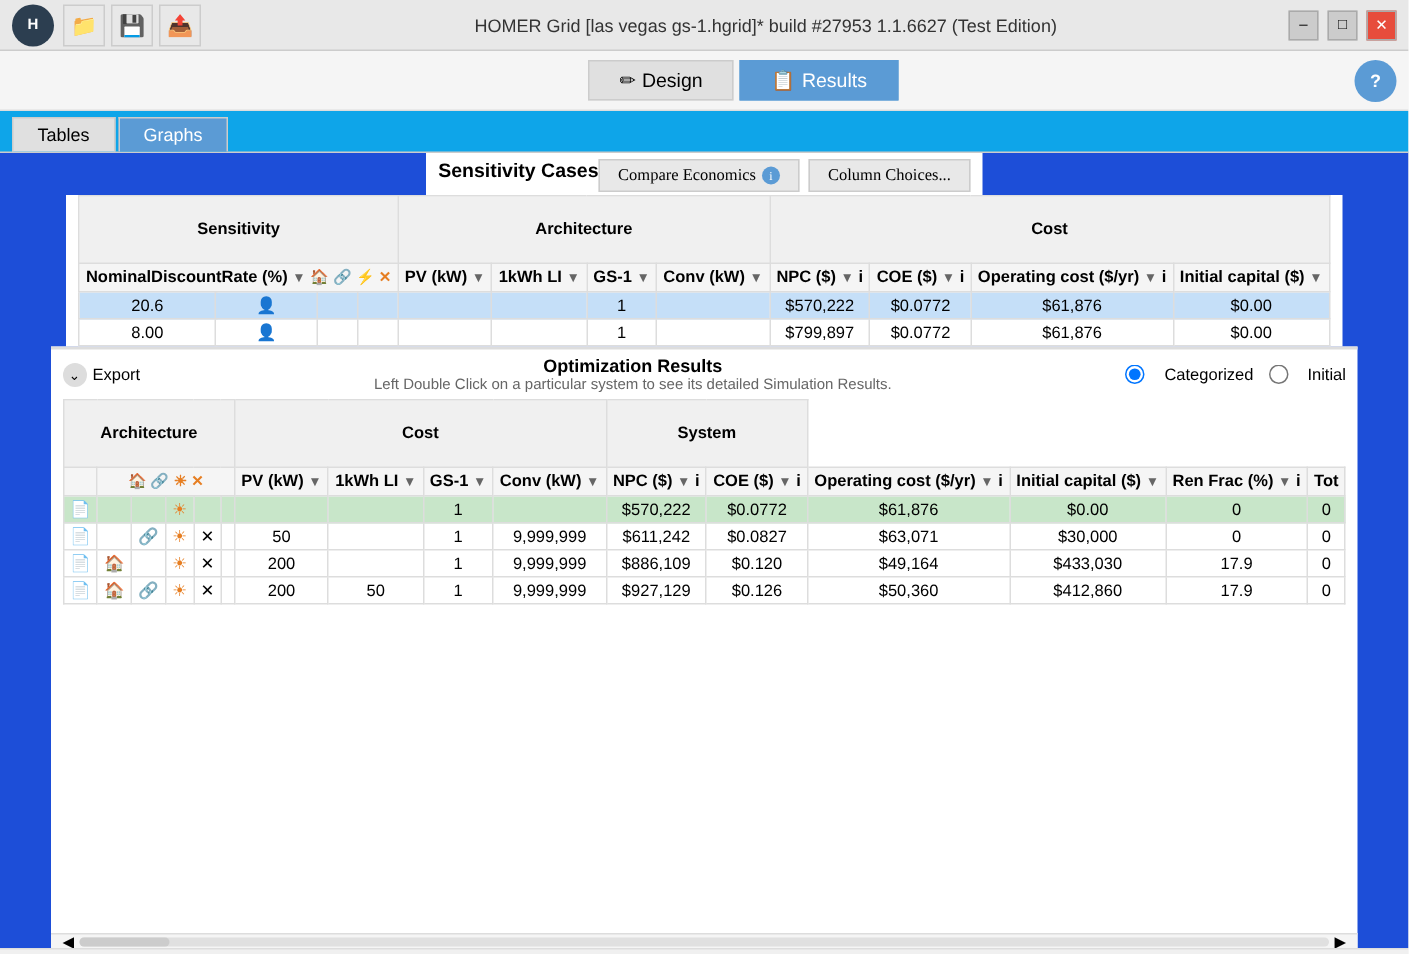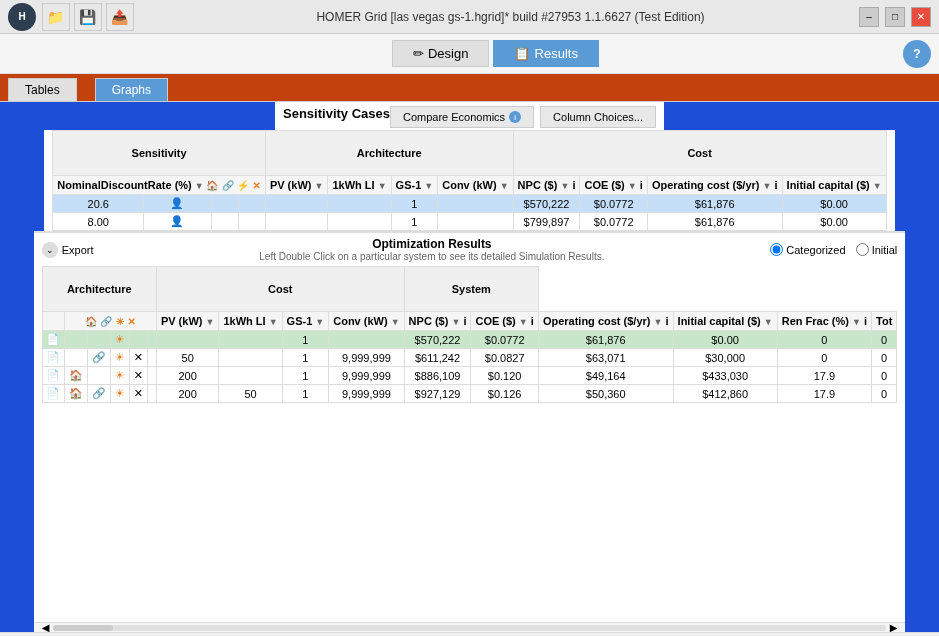--- a/index.html
+++ b/index.html
@@ -15,21 +15,21 @@
     
     
     .toolbar { background: #f5f5f5; display: flex; align-items: center; justify-content: space-between; padding: 4px 8px; height: 40px; border-bottom: 1px solid #ddd; }
     .tool-btn { width: 28px; height: 28px; background: #e8e8e8; border: 1px solid #ccc; cursor: pointer; display: flex; align-items: center; justify-content: center; font-size: 14px; }
     .nav-tabs-center { display: flex; gap: 4px; }
     .nav-tab { padding: 5px 20px; border: 1px solid #ccc; background: #e0e0e0; cursor: pointer; font-size: 13px; display: flex; align-items: center; gap: 4px; }
     .nav-tab.active { background: #5b9bd5; color: white; border-color: #5b9bd5; }
     .help-btn { width: 28px; height: 28px; background: #5b9bd5; border-radius: 50%; color: white; display: flex; align-items: center; justify-content: center; font-weight: bold; cursor: pointer; }
     
     
-    .tab-row { display: flex; background: #c2410c; padding: 4px 8px 0; border-bottom: 1px solid #ccc; gap: 18px; }
+    .tab-row { display: flex; background: #0ea5e9; padding: 4px 8px 0; border-bottom: 1px solid #ccc; gap: 2px; }
     .page-tab { padding: 4px 16px; cursor: pointer; border: 1px solid #ccc; border-bottom: none; background: #e0e0e0; font-size: 12px; }
     .page-tab.active { background: #5b9bd5; color: white; }
     
     
     .main { background: #1d4ed8; height: calc(636px - 34px - 40px - 32px); overflow: hidden; display: flex; flex-direction: column; align-items: center; }
     .section-title { font-weight: bold; font-size: 13px; }
     .section-subtitle { font-size: 10px; color: #666; }
     .action-btn { padding: 4px 12px; background: #e8e8e8; border: 1px solid #ccc; cursor: pointer; font-size: 11px; display: flex; align-items: center; gap: 4px; }
     .action-btn .info-dot { width: 12px; height: 12px; background: #5b9bd5; border-radius: 50%; color: white; font-size: 8px; display: inline-flex; align-items: center; justify-content: center; }
     
@@ -47,21 +47,21 @@
     
     .opt-section { background: white; flex: 1; display: flex; flex-direction: column; border-top: 2px solid #ddd; }
     .opt-header { display: flex; align-items: center; justify-content: space-between; padding: 4px 8px; }
     .opt-header-left { display: flex; align-items: center; gap: 6px; }
     .export-btn { display: flex; align-items: center; gap: 4px; cursor: pointer; font-size: 11px; }
     .chevron { width: 16px; height: 16px; background: #ddd; border-radius: 50%; display: flex; align-items: center; justify-content: center; font-size: 9px; }
     .opt-center { text-align: center; font-size: 11px; }
     .opt-title { font-weight: bold; font-size: 12px; }
     .opt-subtitle { font-size: 10px; color: #666; }
     .radio-group { display: flex; gap: 10px; align-items: center; font-size: 11px; }
-    .radio-group label { display: flex; align-items: center; gap: 3px; cursor: pointer; }
+    .radio-group label { display: flex; align-items: center; gap: 13px; cursor: pointer; }
     
     .opt-table-wrap { overflow-x: auto; flex: 1; padding: 0 8px; }
     
     
     .bottom-bar { background: #f0f0f0; border-top: 1px solid #ddd; padding: 6px 8px; display: flex; align-items: center; justify-content: space-between; height: 44px; }
     
     
     .hscroll { height: 10px; background: #f5f5f5; border-top: 1px solid #ddd; display: flex; align-items: center; padding: 0 8px; }
     .hscroll-bar { width: 60px; height: 6px; background: #ccc; border-radius: 3px; }
     
@@ -108,21 +108,21 @@
   <div class="page-tab">Tables</div>
   <div class="page-tab active">Graphs</div>
 </div>
 
 <div class="main">
 
   <div style="display:flex;align-items:flex-start;justify-content:space-between;padding:4px 8px 2px;background:white;">
     <div style="flex:1;text-align:center;">
       <div class="section-title">Sensitivity Cases</div>
     </div>
-    <div style="display:flex;gap:6px;flex-shrink:0;">
+    <div style="display:flex;gap:6px;flex-shrink:0;font-family:Liberation Serif, serif;">
       <div class="action-btn">
         <span>Compare Economics</span>
         <span class="info-dot">i</span>
       </div>
       <div class="action-btn">
         <span>Column Choices...</span>
       </div>
     </div>
   </div>
 

